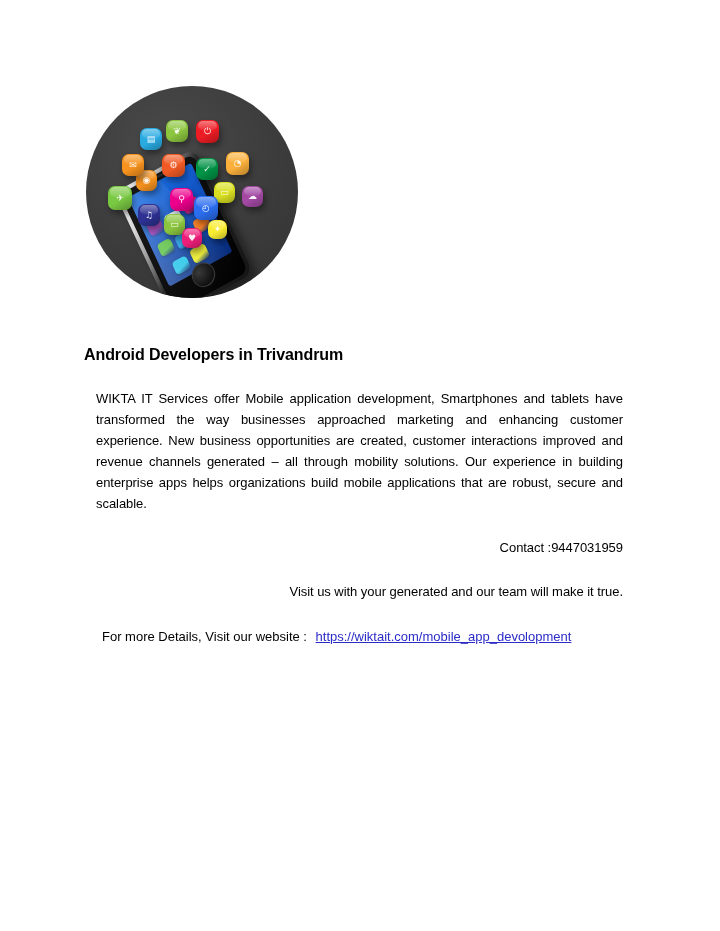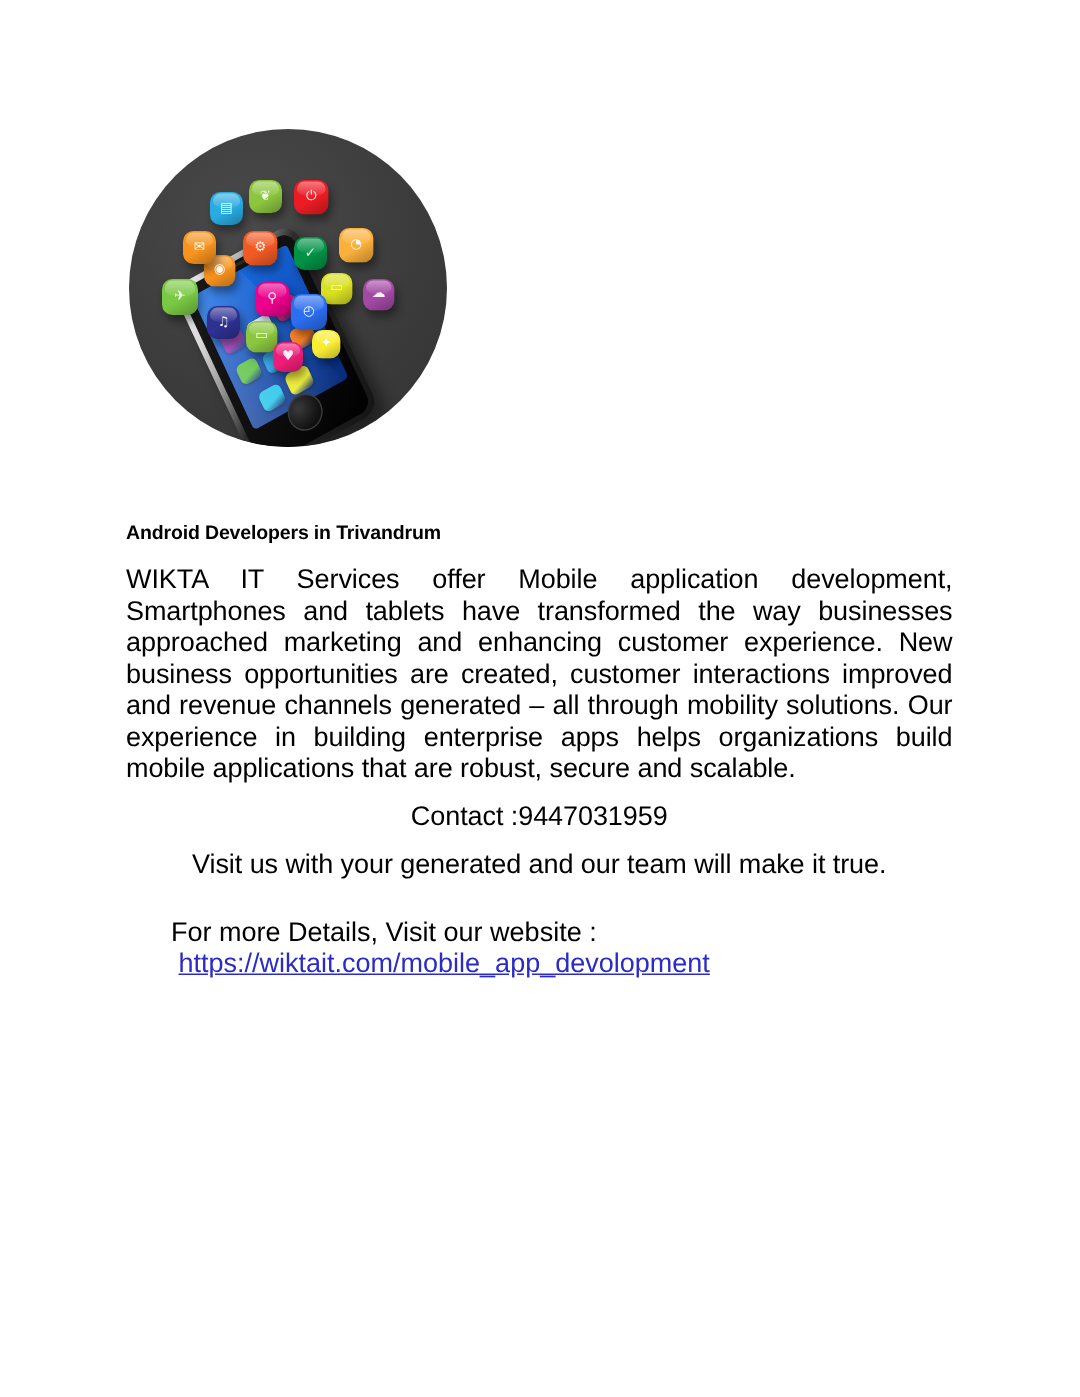--- a/index.html
+++ b/index.html
@@ -149,39 +149,39 @@
 
   
   .content {
     position: absolute;
     left: 84px;
     top: 345px;
     width: 551px;
   }
   h1.doc-title {
     margin: 0;
-    font-size: 13px;
+    font-size: 16px;
     font-weight: bold;
     line-height: 20px;
     letter-spacing: -0.1px;
   }
   p.para {
-    margin: 0;
+    margin: 12px;
     padding-top: 11px;
-    font-size: 18px;
+    font-size: 13px;
     line-height: 21px;
     text-align: justify;
     letter-spacing: -0.05px;
   }
-  p.para.nojustify { text-align: center; }
+  p.para.nojustify { text-align: right; }
   .cta-line {
-    margin: 12px;
+    margin: 0;
     padding-top: 12px;
     padding-left: 18px;
-    font-size: 18px;
+    font-size: 13px;
     line-height: 21px;
   }
   a.site-link {
     color: #2b2bc8;
     text-decoration: underline;
     margin-left: 5px;
   }
 </style>
 </head>
 <body>

